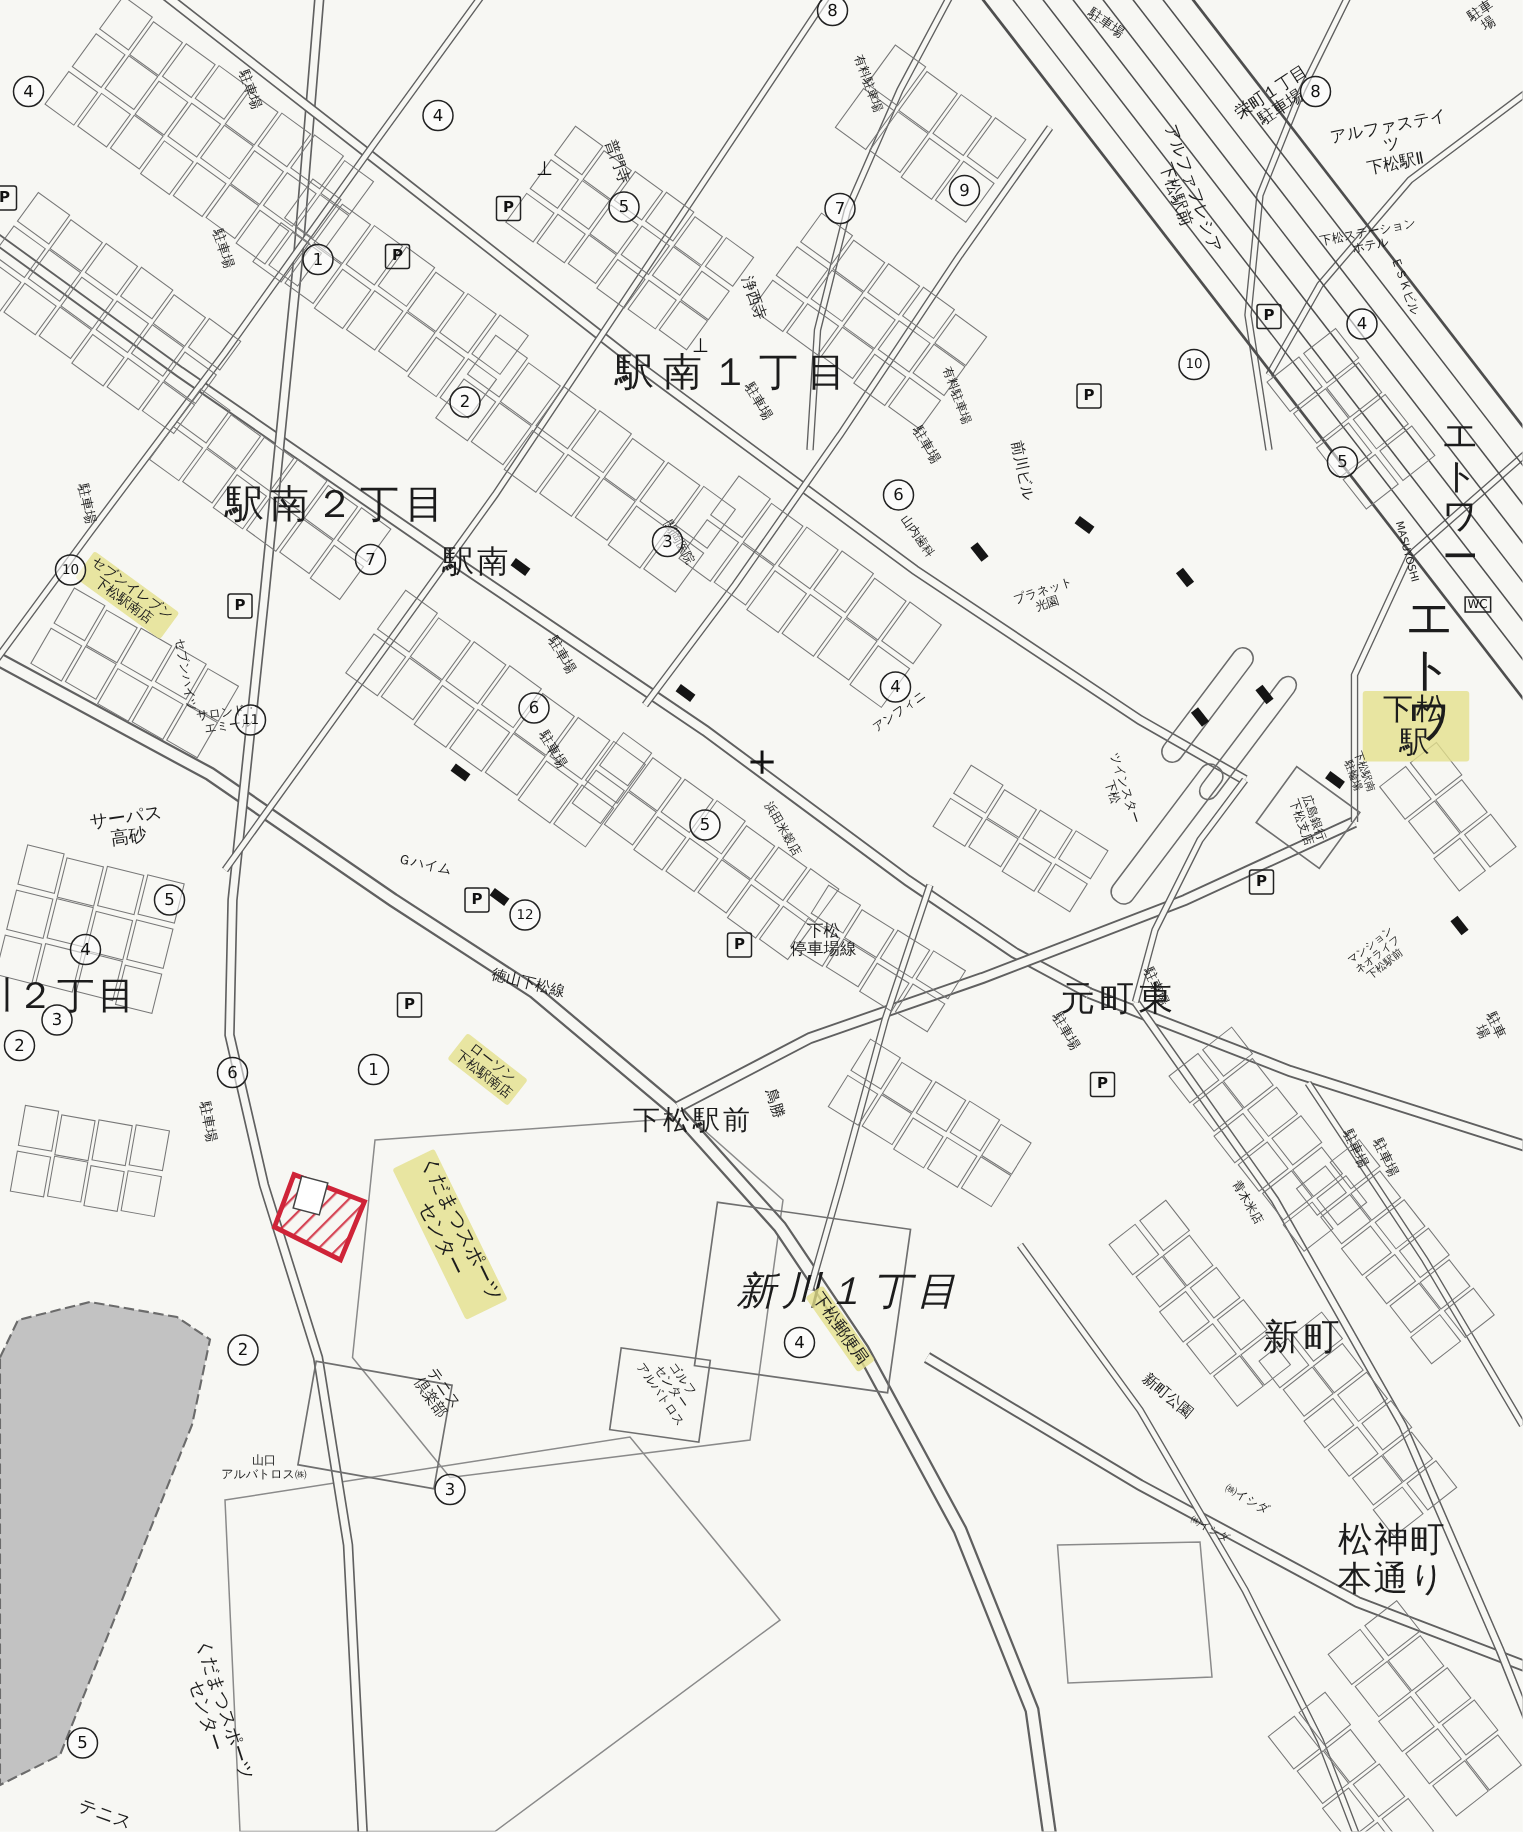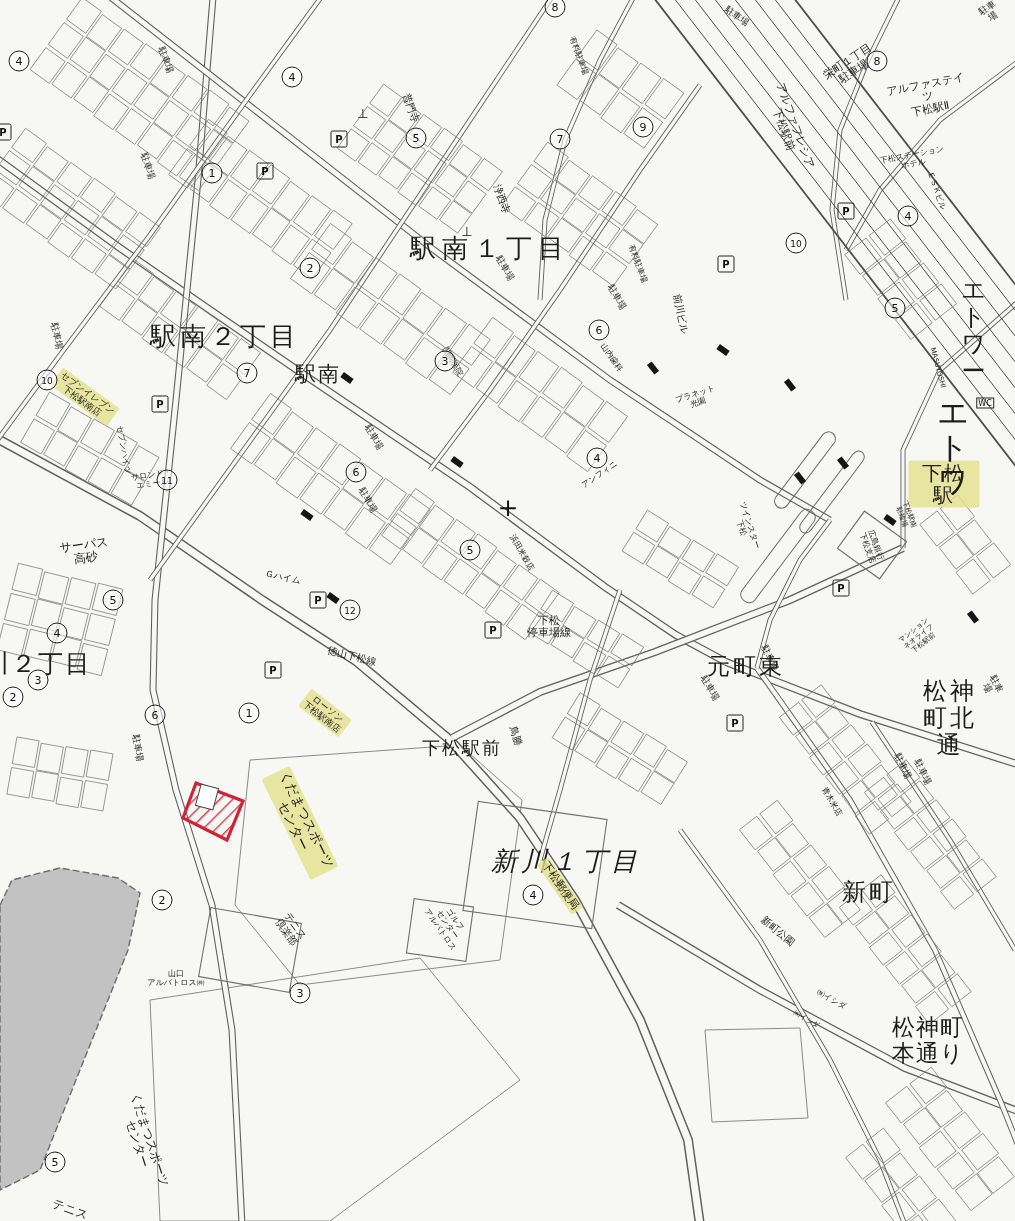--- a/index.html
+++ b/index.html
@@ -450,21 +450,20 @@
       </g>
   </svg>
   <div id="labels">
       <span class="lbl" style="left: 490px; top: 249px; font-size: 26px; letter-spacing: 6px; transform: translate(-50%, -50%) rotate(0deg);">駅南１丁目</span>
       <span class="lbl" style="left: 225px; top: 337px; font-size: 26px; letter-spacing: 4px; transform: translate(-50%, -50%) rotate(0deg);">駅南２丁目</span>
       <span class="lbl" style="left: 318px; top: 375px; font-size: 21px; letter-spacing: 2px; transform: translate(-50%, -50%) rotate(0deg);">駅南</span>
       <span class="lbl hl" style="left: 944px; top: 484px; font-size: 20px; letter-spacing: 2px; transform: translate(-50%, -50%) rotate(0deg);">下松駅</span>
       <span class="lbl" style="left: 975px; top: 331px; font-size: 24px; letter-spacing: 3px; transform: translate(-50%, -50%) rotate(0deg);">エトワー</span>
       <span class="lbl" style="left: 955px; top: 447px; font-size: 31px; letter-spacing: 4px; transform: translate(-50%, -50%) rotate(0deg);">エトワ</span>
       <span class="lbl" style="left: 746px; top: 667px; font-size: 23px; letter-spacing: 3px; transform: translate(-50%, -50%) rotate(0deg);">元町東</span>
-      <span class="lbl" style="left: 950px; top: 718px; font-size: 24px; letter-spacing: 3px; transform: translate(-50%, -50%) rotate(0deg);">松神町北通</span>
       <span class="lbl" style="left: 566px; top: 862px; font-size: 26px; letter-spacing: 4px; transform: translate(-50%, -50%) rotate(0deg); font-style: italic;">新川１丁目</span>
       <span class="lbl" style="left: 869px; top: 892px; font-size: 24px; letter-spacing: 3px; transform: translate(-50%, -50%) rotate(0deg);">新町</span>
       <span class="lbl" style="left: 928px; top: 1041px; font-size: 23px; letter-spacing: 1px; transform: translate(-50%, -50%) rotate(0deg);">松神町本通り</span>
       <span class="lbl" style="left: 38px; top: 664px; font-size: 25px; letter-spacing: 2px; transform: translate(-50%, -50%) rotate(0deg);">川２丁目</span>
       <span class="lbl" style="left: 462px; top: 748px; font-size: 18px; letter-spacing: 2px; transform: translate(-50%, -50%) rotate(0deg);">下松駅前</span>
       <span class="lbl" style="left: 549px; top: 627px; font-size: 11px; transform: translate(-50%, -50%) rotate(0deg);">下松
 停車場線</span>
       <span class="lbl" style="left: 352px; top: 656px; font-size: 10px; transform: translate(-50%, -50%) rotate(14deg);">徳山下松線</span>
       <span class="lbl" style="left: 85px; top: 552px; font-size: 12px; transform: translate(-50%, -50%) rotate(-8deg);">サーパス
 高砂</span>

